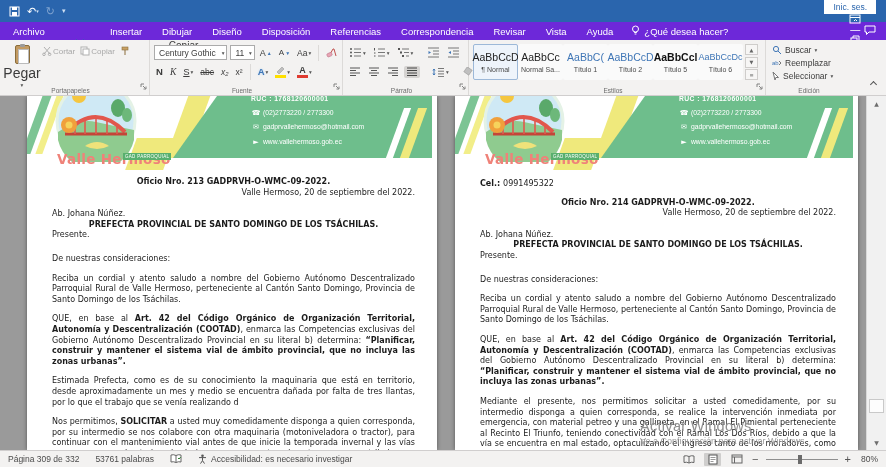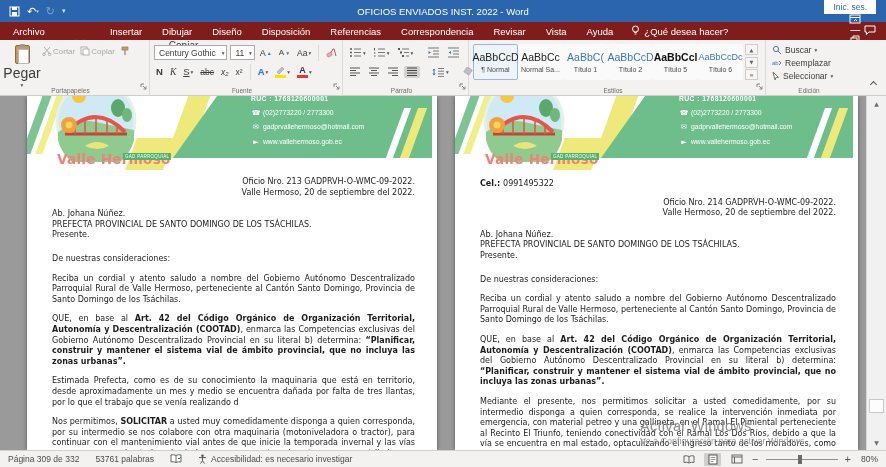--- a/index.html
+++ b/index.html
@@ -12,21 +12,21 @@
   .qat .ico{display:inline-flex;align-items:center;}
   .undo-glyph{font-family:"DejaVu Sans";font-size:11px;color:#fff;}
   .redo-glyph{font-family:"DejaVu Sans";font-size:11px;color:#7fa3cf;}
   .qat .dd{font-size:5px;color:#cfe0f3;font-family:"DejaVu Sans";}
   .win-title{position:absolute;left:0;right:0;text-align:center;font-size:9.5px;color:#fff;pointer-events:none;}
   .tb-right{margin-left:auto;display:flex;align-items:center;height:100%;flex-direction:column;}
   .signin{background:#fff;color:#2a65ad;font-size:8.5px;padding:2px 9px;margin-right:10px;cursor:pointer;}
   .winbtn{width:30px;height:100%;display:flex;align-items:center;justify-content:center;color:#fff;font-size:10px;}
 
   
-  .tabbar{height:18px;background:#7f1d1d;display:flex;align-items:stretch;color:#fff;font-size:9.5px;}
+  .tabbar{height:18px;background:#6d28d9;display:flex;align-items:stretch;color:#fff;font-size:9.5px;}
   .tab{padding:0 10px;display:flex;align-items:center;cursor:pointer;}
   .tab.file{padding:0 13px;}
   .tab.selected{background:#f3f2f1;color:#2a65ad;margin-top:20px;}
   .tellme{display:flex;align-items:center;gap:4px;padding:0 8px;}
   .tab-right{margin-left:auto;display:flex;align-items:center;padding-right:10px;}
 
   
   .ribbon{height:56px;background:#f3f2f1;border-bottom:1px solid #d0cece;display:flex;position:relative;color:#3b3b3b;}
   .grp{position:relative;padding:3px 3px 13px 4px;border-right:1px solid #dcdad8;display:flex;flex-direction:column;}
   .grp-label{position:absolute;bottom:1px;left:0;right:8px;text-align:center;font-size:6.5px;color:#6c6c6c;}
@@ -87,21 +87,21 @@
     clip-path:polygon(44px 0,100% 0,100% 100%,0 100%);}
   .lh-contact{position:absolute;left:78px;top:0;color:#fff;font-size:6.8px;line-height:13.5px;white-space:nowrap;}
   .lh-contact .ruc{font-weight:bold;letter-spacing:.4px;margin-top:-4px;display:block;}
   .lh-contact .ic{display:inline-block;width:10px;font-family:"DejaVu Sans";font-size:7px;text-align:center;}
   .brand{position:absolute;left:30px;top:55px;font-size:13.5px;font-weight:bold;color:#ef8279;letter-spacing:.3px;font-family:"DejaVu Sans",sans-serif;}
   .brand-badge{position:absolute;left:96px;top:57px;background:#58b06e;color:#fff;font-size:4.5px;padding:1px 2px;letter-spacing:.3px;}
 
   
   .body-txt{padding:0 22px 0 25px;font-family:"DejaVu Sans",sans-serif;font-size:8px;line-height:10.6px;color:#1c1c1c;}
   .right-head{text-align:right;margin-top:3px;}
-  .b{font-weight:normal;}
+  .b{font-weight:bold;text-align:center;}
   .para{text-align:justify;margin-top:9px;}
 
   .watermark{position:absolute;left:640px;bottom:4px;color:#8f8f8f;}
   .wm1{font-size:14.5px;letter-spacing:.3px;}
   .wm2{font-size:9px;margin-top:2px;color:#9b9b9b;}
 
   
   .vscroll{position:absolute;right:0;top:0;bottom:0;width:20px;background:#f1f1f1;border-left:1px solid #d9d9d9;display:flex;flex-direction:column;align-items:center;}
   .vs-btn{width:100%;height:15px;display:flex;align-items:center;justify-content:center;font-size:6px;color:#6d6d6d;font-family:"DejaVu Sans";}
   .vs-track{flex:1;width:100%;position:relative;}
@@ -114,21 +114,20 @@
   .viewico{width:17px;height:13px;display:flex;align-items:center;justify-content:center;border-radius:1px;cursor:pointer;}
   .viewico.sel{background:#cfcecd;}
   .zoom-track{width:72px;height:1px;background:#8f8f8f;position:relative;}
   .zoom-thumb{position:absolute;left:45%;top:-4px;width:4px;height:9px;background:#6b6b6b;}
   .zpm{font-size:11px;color:#555;cursor:pointer;line-height:9px;}
 </style>
 </head>
 <body>
 
 <div class="titlebar">
-  <div class="win-title">OFICIOS ENVIADOS INST. 2022 - Word</div>
   <div class="qat">
     <span class="ico">
       <svg width="11" height="11" viewBox="0 0 11 11">
           <rect x="1" y="1" width="9" height="9" fill="none" stroke="#fff" stroke-width="1"></rect>
           <rect x="3" y="1" width="5" height="3" fill="#fff"></rect>
           <rect x="3" y="6" width="5" height="4" fill="#fff"></rect>
         </svg>
     </span>
     <span class="ico">
         <span class="undo-glyph">↶</span>

